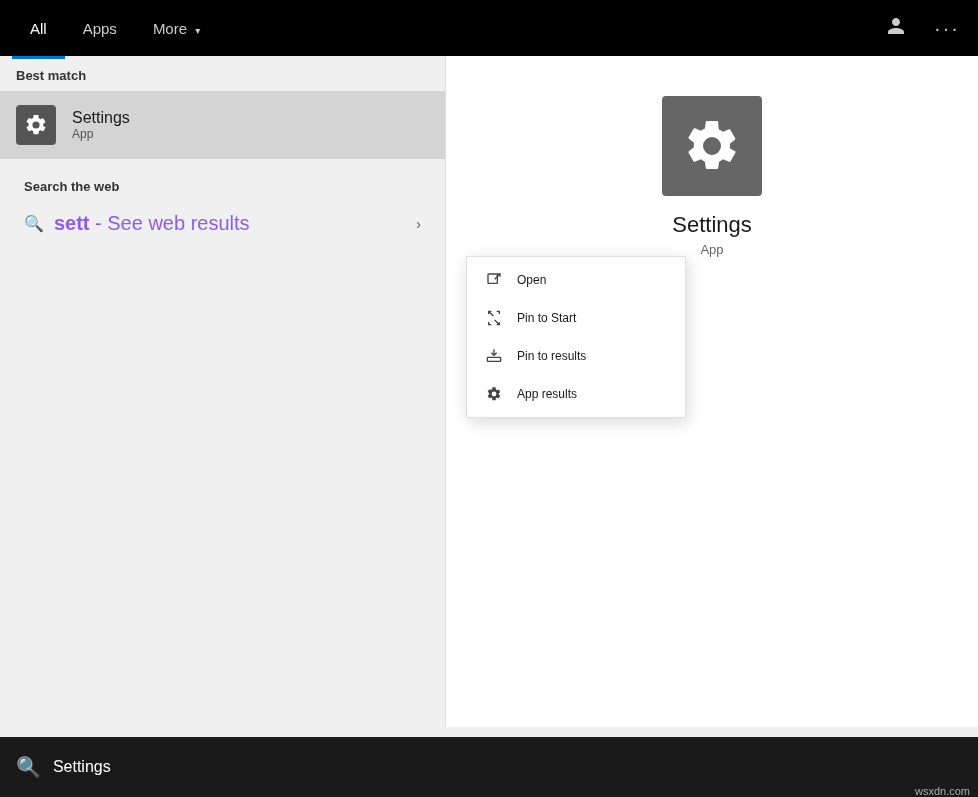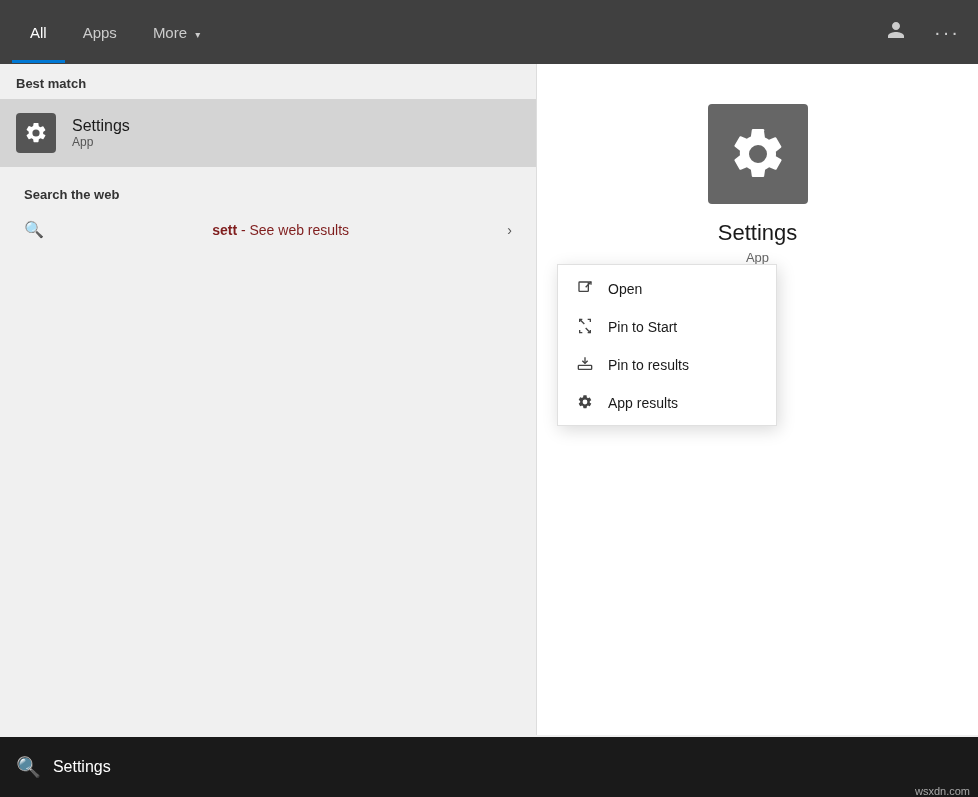--- a/index.html
+++ b/index.html
@@ -7,22 +7,22 @@
       width: 978px;
       height: 797px;
       font-family: 'Segoe UI', Arial, sans-serif;
       background: #f0f0f0;
       overflow: hidden;
       position: relative;
     }
 
     
     .top-nav {
-      background: #404040;
-      height: 64px;
+      background: #000000;
+      height: 56px;
       display: flex;
       align-items: center;
       padding: 16px 12px;
       position: relative;
     }
     .nav-tabs {
       display: flex;
       align-items: center;
       flex: 1;
       gap: 0;
@@ -65,21 +65,21 @@
     }
 
     
     .main-content {
       display: flex;
       height: calc(797px - 66px - 60px);
     }
 
     
     .left-panel {
-      width: 536px;
+      width: 445px;
       background: #f0f0f0;
       display: flex;
       flex-direction: column;
     }
     .section-label {
       font-size: 13px;
       font-weight: 600;
       color: #333;
       padding: 12px 16px 8px 16px;
     }
@@ -126,24 +126,23 @@
       padding: 10px 16px;
       cursor: pointer;
       position: relative;
     }
     .search-icon-sm {
       font-size: 16px;
       color: #555;
       margin-right: 10px;
     }
     .search-web-text {
-      font-size: 14px;
-      color: #7f1d1d;
+      font-size: 20px;
+      color: #8b5cf6;
       flex: 1;
-      text-align: center;
     }
     .search-web-text span.query { font-weight: 600; }
     .chevron-right {
       color: #555;
       font-size: 14px;
     }
 
     .settings-more-section {
       padding: 10px 16px 6px 16px;
     }
@@ -196,25 +195,25 @@
       top: 200px;
       background: #fff;
       border: 1px solid #e0e0e0;
       box-shadow: 2px 4px 16px rgba(0,0,0,0.15);
       width: 220px;
       z-index: 100;
       padding: 4px 0;
     }
     .context-menu-item {
       display: flex;
-      align-items: flex-end;
+      align-items: center;
       gap: 14px;
       padding: 10px 18px;
       cursor: pointer;
-      font-size: 14px;
+      font-size: 12px;
       color: #1a1a1a;
     }
     .context-menu-icon {
       width: 18px;
       height: 18px;
       display: flex;
       align-items: center;
       justify-content: center;
       flex-shrink: 0;
       color: #444;

